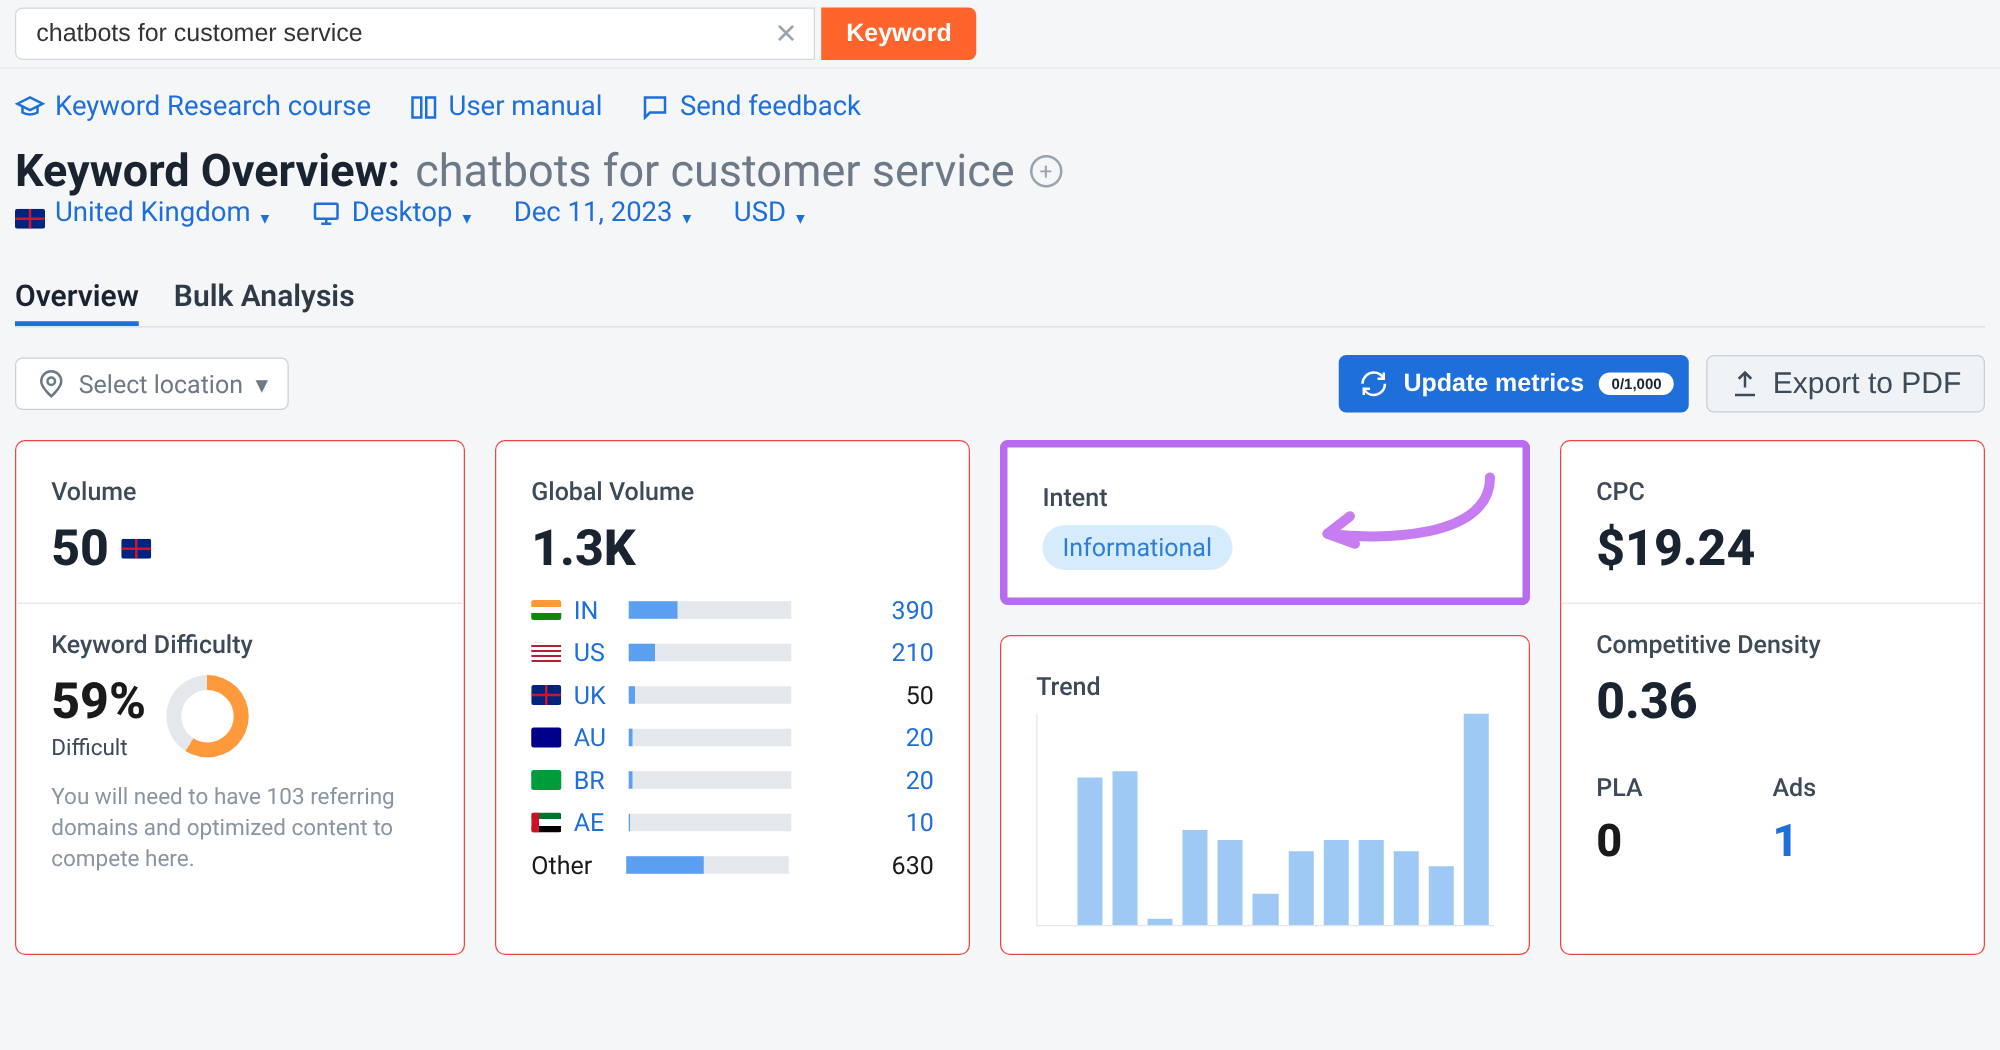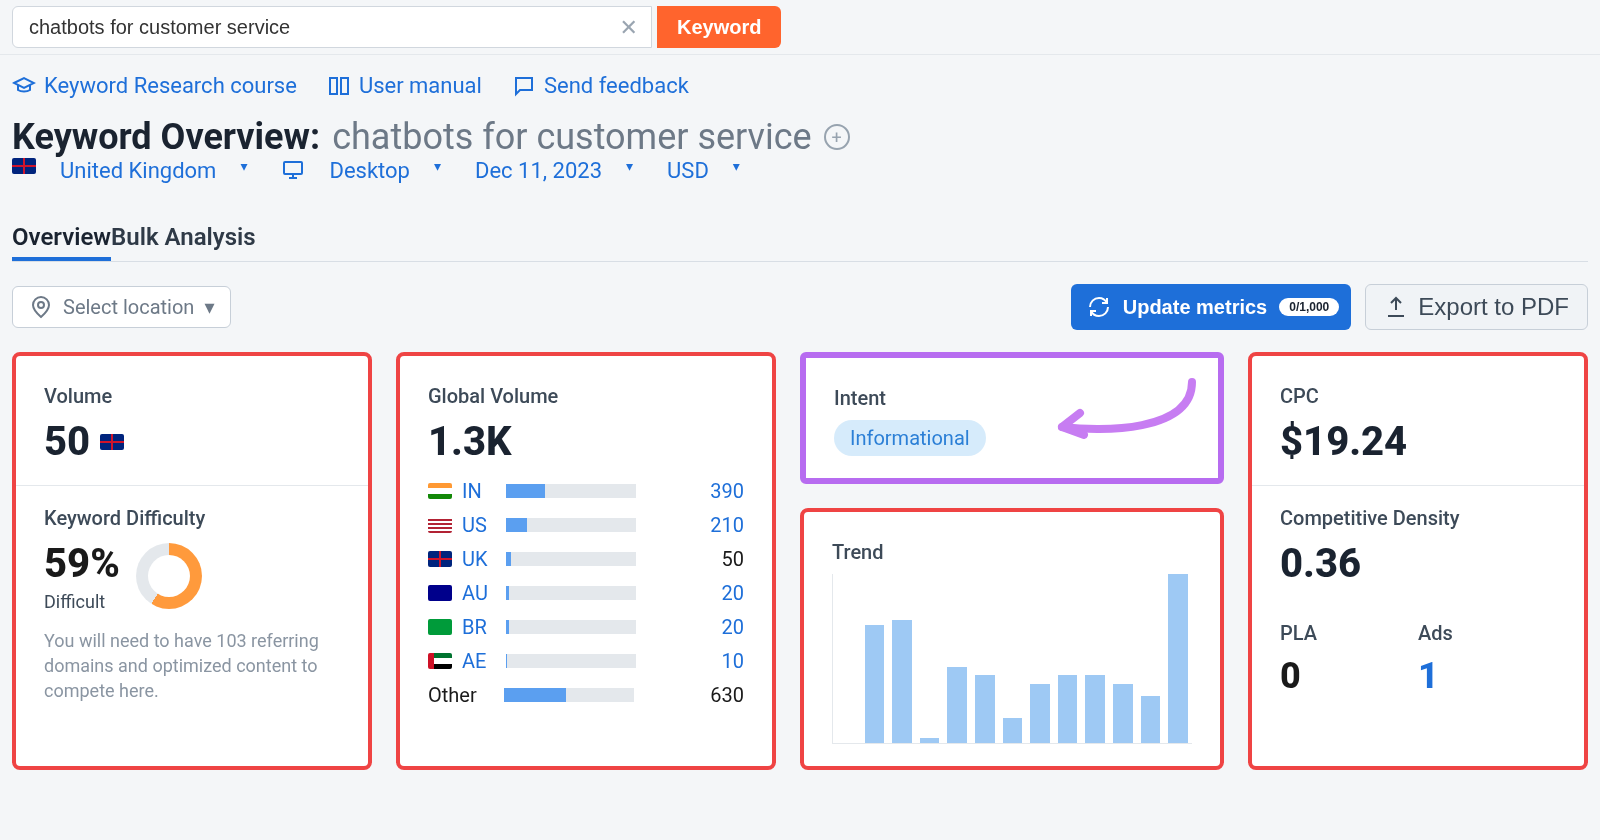--- a/index.html
+++ b/index.html
@@ -14,40 +14,40 @@
 .crumbs-left{display:flex;align-items:center;gap:14px;font-size:22px;color:#6a7685}
 .crumbs-left .sep{color:#b5c0ca}
 .crumbs-left .cur{color:#2f3a47}
 .help-links{display:flex;align-items:center;gap:30px}
 .help-links a{display:flex;align-items:center;gap:8px;color:#1e6fd9;font-size:22px;text-decoration:none}
 .title-row{display:flex;align-items:center;gap:12px;}
 .page-title{font-size:36px;font-weight:700;color:#1a2330}
 .kw{font-size:36px;font-weight:400;color:#6d7987}
 .plus-circ{width:26px;height:26px;border:2px solid #97a3af;border-radius:50%;display:inline-flex;align-items:center;justify-content:center;color:#97a3af;font-size:18px;cursor:pointer}
 .filters{display:flex;gap:34px;align-items:center;margin-bottom:30px}
-.filt{display:flex;align-items:flex-start;gap:24px;color:#1e6fd9;font-size:22px;cursor:pointer}
+.filt{display:flex;align-items:flex-end;gap:8px;color:#1e6fd9;font-size:22px;cursor:pointer}
 .filt .chev{font-size:14px}
 .flag{width:24px;height:16px;display:inline-block;vertical-align:middle;border-radius:2px}
 .flag.uk{background:linear-gradient(#cf142b,#cf142b) center/100% 2px no-repeat,linear-gradient(90deg,#cf142b,#cf142b) center/2px 100% no-repeat,#00247d}
 .flag.in{background:linear-gradient(#ff9933 33%,#fff 33% 66%,#138808 66%)}
 .flag.us{background:linear-gradient(#b22234 50%,#fff 50%) 0/100% 4px,linear-gradient(90deg,#3c3b6e 40%,transparent 40%) 0 0/100% 50% no-repeat}
 .flag.au{background:#00008b}
 .flag.br{background:#009b3a}
 .flag.ae{background:linear-gradient(90deg,#ce1126 25%,transparent 25%),linear-gradient(#00732f 33%,#fff 33% 66%,#000 66%)}
-.tabs{display:flex;border-bottom:1px solid #d8dee5}
+.tabs{display:flex;gap:28px;border-bottom:1px solid #d8dee5}
 .tab{padding:10px 0;font-size:24px;font-weight:600;color:#2f3a47;cursor:pointer}
 .tab.active{color:#1a2330;box-shadow:inset 0 -4px 0 #1e6fd9}
 .row2{display:flex;align-items:center;justify-content:space-between;margin:22px 0;gap:16px}
 .loc-sel{display:inline-flex;align-items:center;gap:10px;border:1px solid #c7cfd8;border-radius:6px;padding:8px 16px;background:#fff;font-size:20px;color:#6d7987;cursor:pointer}
 .right-actions{display:flex;gap:14px}
 .btn-update{display:inline-flex;align-items:center;gap:12px;background:#1e6fd9;color:#fff;border:none;border-radius:6px;padding:8px 12px 8px 16px;font-size:20px;font-weight:600;cursor:pointer}
 .badge{background:#fff;color:#1a2330;border-radius:12px;padding:2px 10px;font-size:12px;font-weight:600}
 .btn-export{display:inline-flex;align-items:center;gap:10px;border:1px solid #c7cfd8;border-radius:6px;background:#f0f3f6;padding:8px 18px;font-size:24px;color:#3d4a58;cursor:pointer}
 .cards{display:flex;gap:24px}
-.card{background:#fff;border:4px solid #ef4444;border-radius:8px;padding:28px 28px 22px;flex:1}
+.card{background:#fff;border:1px solid #ef4444;border-radius:8px;padding:28px 28px 22px;flex:1}
 .card h3{font-size:20px;font-weight:500;color:#3d4a58;margin-bottom:10px}
 .card .big{font-size:40px;font-weight:800;color:#1a2330}
 .sep-line{height:1px;background:#e4e8ec;margin:20px -28px}
 .kd-row{display:flex;align-items:center;gap:16px}
 .donut{width:66px;height:66px;border-radius:50%;background:conic-gradient(#ff9a3c 0 59%,#e4e8ec 59% 100%);display:inline-flex;align-items:center;justify-content:center}
 .donut::after{content:'';width:42px;height:42px;border-radius:50%;background:#fff}
 .pct{font-size:40px;font-weight:800}
 .diff{font-size:18px;color:#3d4a58;margin-top:4px}
 .hint{font-size:18px;color:#8a95a2;margin-top:16px;line-height:1.4}
 .gv-list{margin-top:14px}

